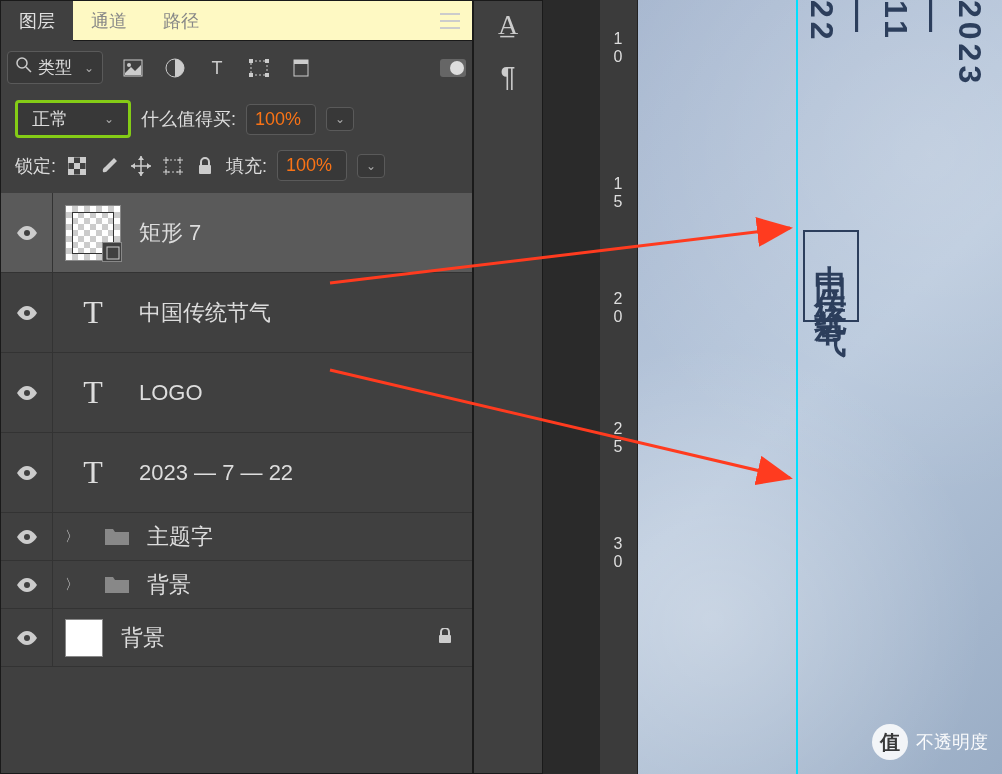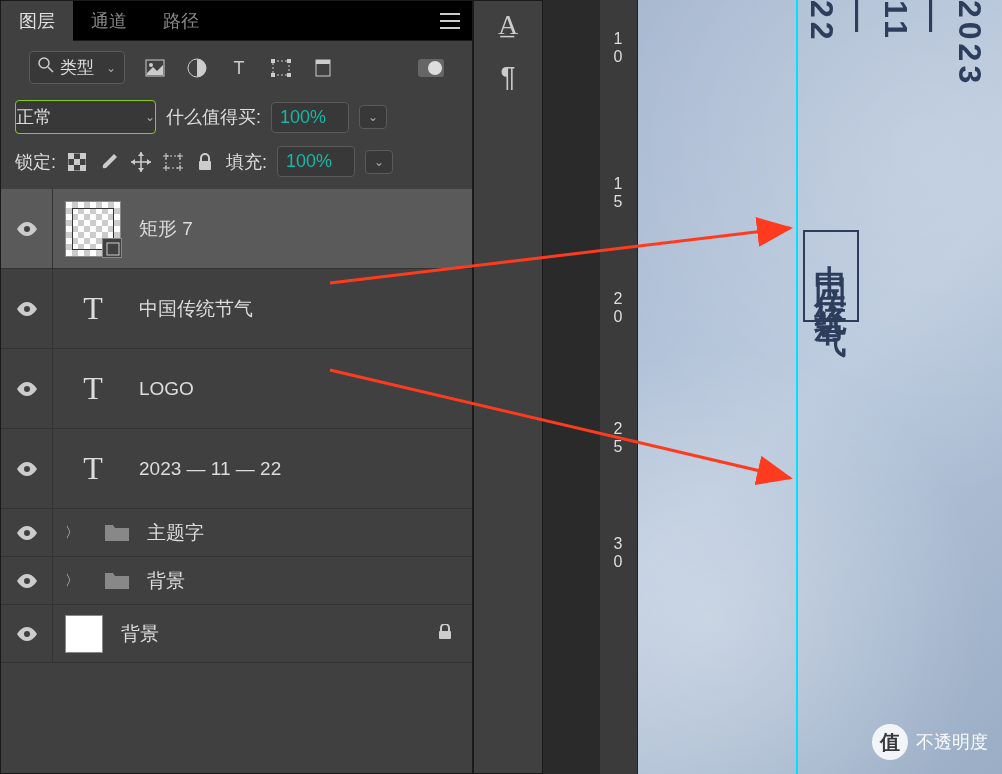--- a/index.html
+++ b/index.html
@@ -1,52 +1,52 @@
 <!DOCTYPE html>
 <html><head>
 <meta charset="utf-8">
 <style>
 * { margin: 0; padding: 0; box-sizing: border-box; font-family: "Microsoft YaHei", Arial, sans-serif; }
 body { background: #252525; width: 1002px; height: 774px; overflow: hidden; position: relative; }
 
 .layers-panel { width: 473px; height: 774px; background: #404040; position: absolute; left: 0; top: 0; border: 1px solid #1a1a1a; }
 
-.tabs { display: flex; align-items: center; background: #000000; height: 40px; border-bottom: 1px solid #1a1a1a; }
+.tabs { display: flex; align-items: center; background: #fef9c3; height: 40px; border-bottom: 1px solid #1a1a1a; }
 .tab { padding: 0 18px; color: #888; font-size: 18px; line-height: 40px; cursor: pointer; }
 .tab.active { background: #404040; color: #e0e0e0; }
 .panel-menu { margin-left: auto; margin-right: 12px; color: #ccc; cursor: pointer; }
 .panel-menu svg { display: block; }
 
-.filter-row { display: flex; align-items: center; padding: 10px 28px; gap: 18px; }
+.filter-row { display: flex; align-items: center; padding: 10px 6px; gap: 18px; }
 .type-dropdown { display: flex; align-items: center; border: 1px solid #5a5a5a; border-radius: 4px; padding: 4px 8px; color: #ddd; font-size: 17px; gap: 6px; background: #383838; cursor: pointer; }
 .type-dropdown .chev { font-size: 12px; color: #aaa; margin-left: 6px; }
 .filter-icon { width: 24px; height: 24px; display: flex; align-items: center; justify-content: center; color: #ccc; cursor: pointer; }
 .filter-toggle { margin-left: auto; width: 26px; height: 18px; background: #666; border-radius: 3px; position: relative; cursor: pointer; }
 .filter-toggle::after { content: ""; position: absolute; width: 14px; height: 14px; background: #ddd; border-radius: 50%; top: 2px; right: 2px; }
 
 .blend-row, .lock-row { display: flex; align-items: center; padding: 6px 14px; gap: 10px; color: #ddd; font-size: 18px; }
-.blend-dropdown { border: 1px solid #84cc16; border-radius: 4px; padding: 4px 0; background: #383838; display: flex; align-items: center; gap: 93px; cursor: pointer; font-size: 18px; }
+.blend-dropdown { border: 3px solid #84cc16; border-radius: 4px; padding: 4px 14px; background: #383838; display: flex; align-items: center; gap: 36px; cursor: pointer; font-size: 18px; }
 .blend-dropdown .chev { font-size: 12px; color: #aaa; }
-.opacity-input { border: 1px solid #5a5a5a; border-radius: 4px; padding: 4px 8px; background: #383838; color: #14b8a6; font-size: 18px; width: 78px; text-align: left; }
+.opacity-input { border: 1px solid #5a5a5a; border-radius: 4px; padding: 4px 8px; background: #383838; color: #f97316; font-size: 18px; width: 70px; text-align: left; }
 .small-chev { border: 1px solid #5a5a5a; border-radius: 4px; padding: 4px 8px; background: #383838; color: #aaa; font-size: 12px; cursor: pointer; }
 
 .lock-icon { width: 22px; height: 22px; display: flex; align-items: center; justify-content: center; color: #ccc; cursor: pointer; }
 
 .layer-list { margin-top: 6px; }
 .layer-item { display: flex; align-items: center; height: 80px; border-bottom: 1px solid #333; }
 .layer-item.small { height: 48px; }
 .layer-item.selected { background: #5a5a5a; }
 .vis-col { width: 52px; display: flex; align-items: center; justify-content: center; border-right: 1px solid #333; height: 100%; }
 .eye-icon { width: 20px; height: 14px; cursor: pointer; }
 .layer-content { display: flex; align-items: center; gap: 18px; padding-left: 12px; height: 100%; flex: 1; }
 .layer-thumb { width: 56px; height: 56px; border: 1px solid #888; display: flex; align-items: center; justify-content: center; position: relative; background: #fff; }
 .layer-thumb.checker { background-image: linear-gradient(45deg,#ccc 25%,transparent 25%),linear-gradient(-45deg,#ccc 25%,transparent 25%),linear-gradient(45deg,transparent 75%,#ccc 75%),linear-gradient(-45deg,transparent 75%,#ccc 75%); background-size: 12px 12px; background-position: 0 0,0 6px,6px -6px,-6px 0; }
 .shape-badge { position: absolute; bottom: -2px; right: -2px; width: 20px; height: 20px; background: #404040; border: 1px solid #888; }
 .type-thumb { width: 56px; height: 56px; display: flex; align-items: center; justify-content: center; color: #ddd; font-size: 32px; font-family: Georgia, serif; }
-.layer-name { color: #ddd; font-size: 19px; }
+.layer-name { color: #ddd; font-size: 22px; }
 .expand-arrow { color: #ccc; font-size: 14px; margin-right: 8px; cursor: pointer; }
 .folder-icon { width: 24px; height: 20px; display: inline-block; }
 .bg-thumb { width: 38px; height: 38px; background: #fff; border: 1px solid #888; }
 .lock-small { margin-left: auto; margin-right: 20px; color: #ccc; }
 
 .mid-panel { position: absolute; left: 473px; top: 0; width: 70px; height: 774px; background: #404040; border: 1px solid #1a1a1a; display: flex; flex-direction: column; align-items: center; padding-top: 8px; gap: 20px; color: #ccc; }
 .mid-panel .sym { font-size: 28px; cursor: pointer; }
 
 .ruler-area { position: absolute; left: 543px; top: 0; width: 95px; height: 774px; background: #2a2a2a; }
 .ruler-strip { position: absolute; right: 0; top: 0; width: 38px; height: 100%; background: #3b3b3b; border-right: 1px solid #222; }
@@ -227,21 +227,21 @@
 
     <div class="layer-item">
       <div class="vis-col">
           <span class="eye-icon"><svg width="20" height="14" viewBox="0 0 20 14">
               <path d="M10 0 C4 0 0 7 0 7 S4 14 10 14 S20 7 20 7 S16 0 10 0 Z" fill="#ccc"></path>
               <circle cx="10" cy="7" r="3" fill="#404040"></circle>
             </svg></span>
         </div>
       <div class="layer-content">
         <div class="type-thumb">T</div>
-        <span class="layer-name">2023 — 11 — 22</span>
+        <span class="layer-name">2023 — 7 — 22</span>
       </div>
     </div>
 
     <div class="layer-item small">
       <div class="vis-col">
           <span class="eye-icon"><svg width="20" height="14" viewBox="0 0 20 14">
               <path d="M10 0 C4 0 0 7 0 7 S4 14 10 14 S20 7 20 7 S16 0 10 0 Z" fill="#ccc"></path>
               <circle cx="10" cy="7" r="3" fill="#404040"></circle>
             </svg></span>
         </div>

